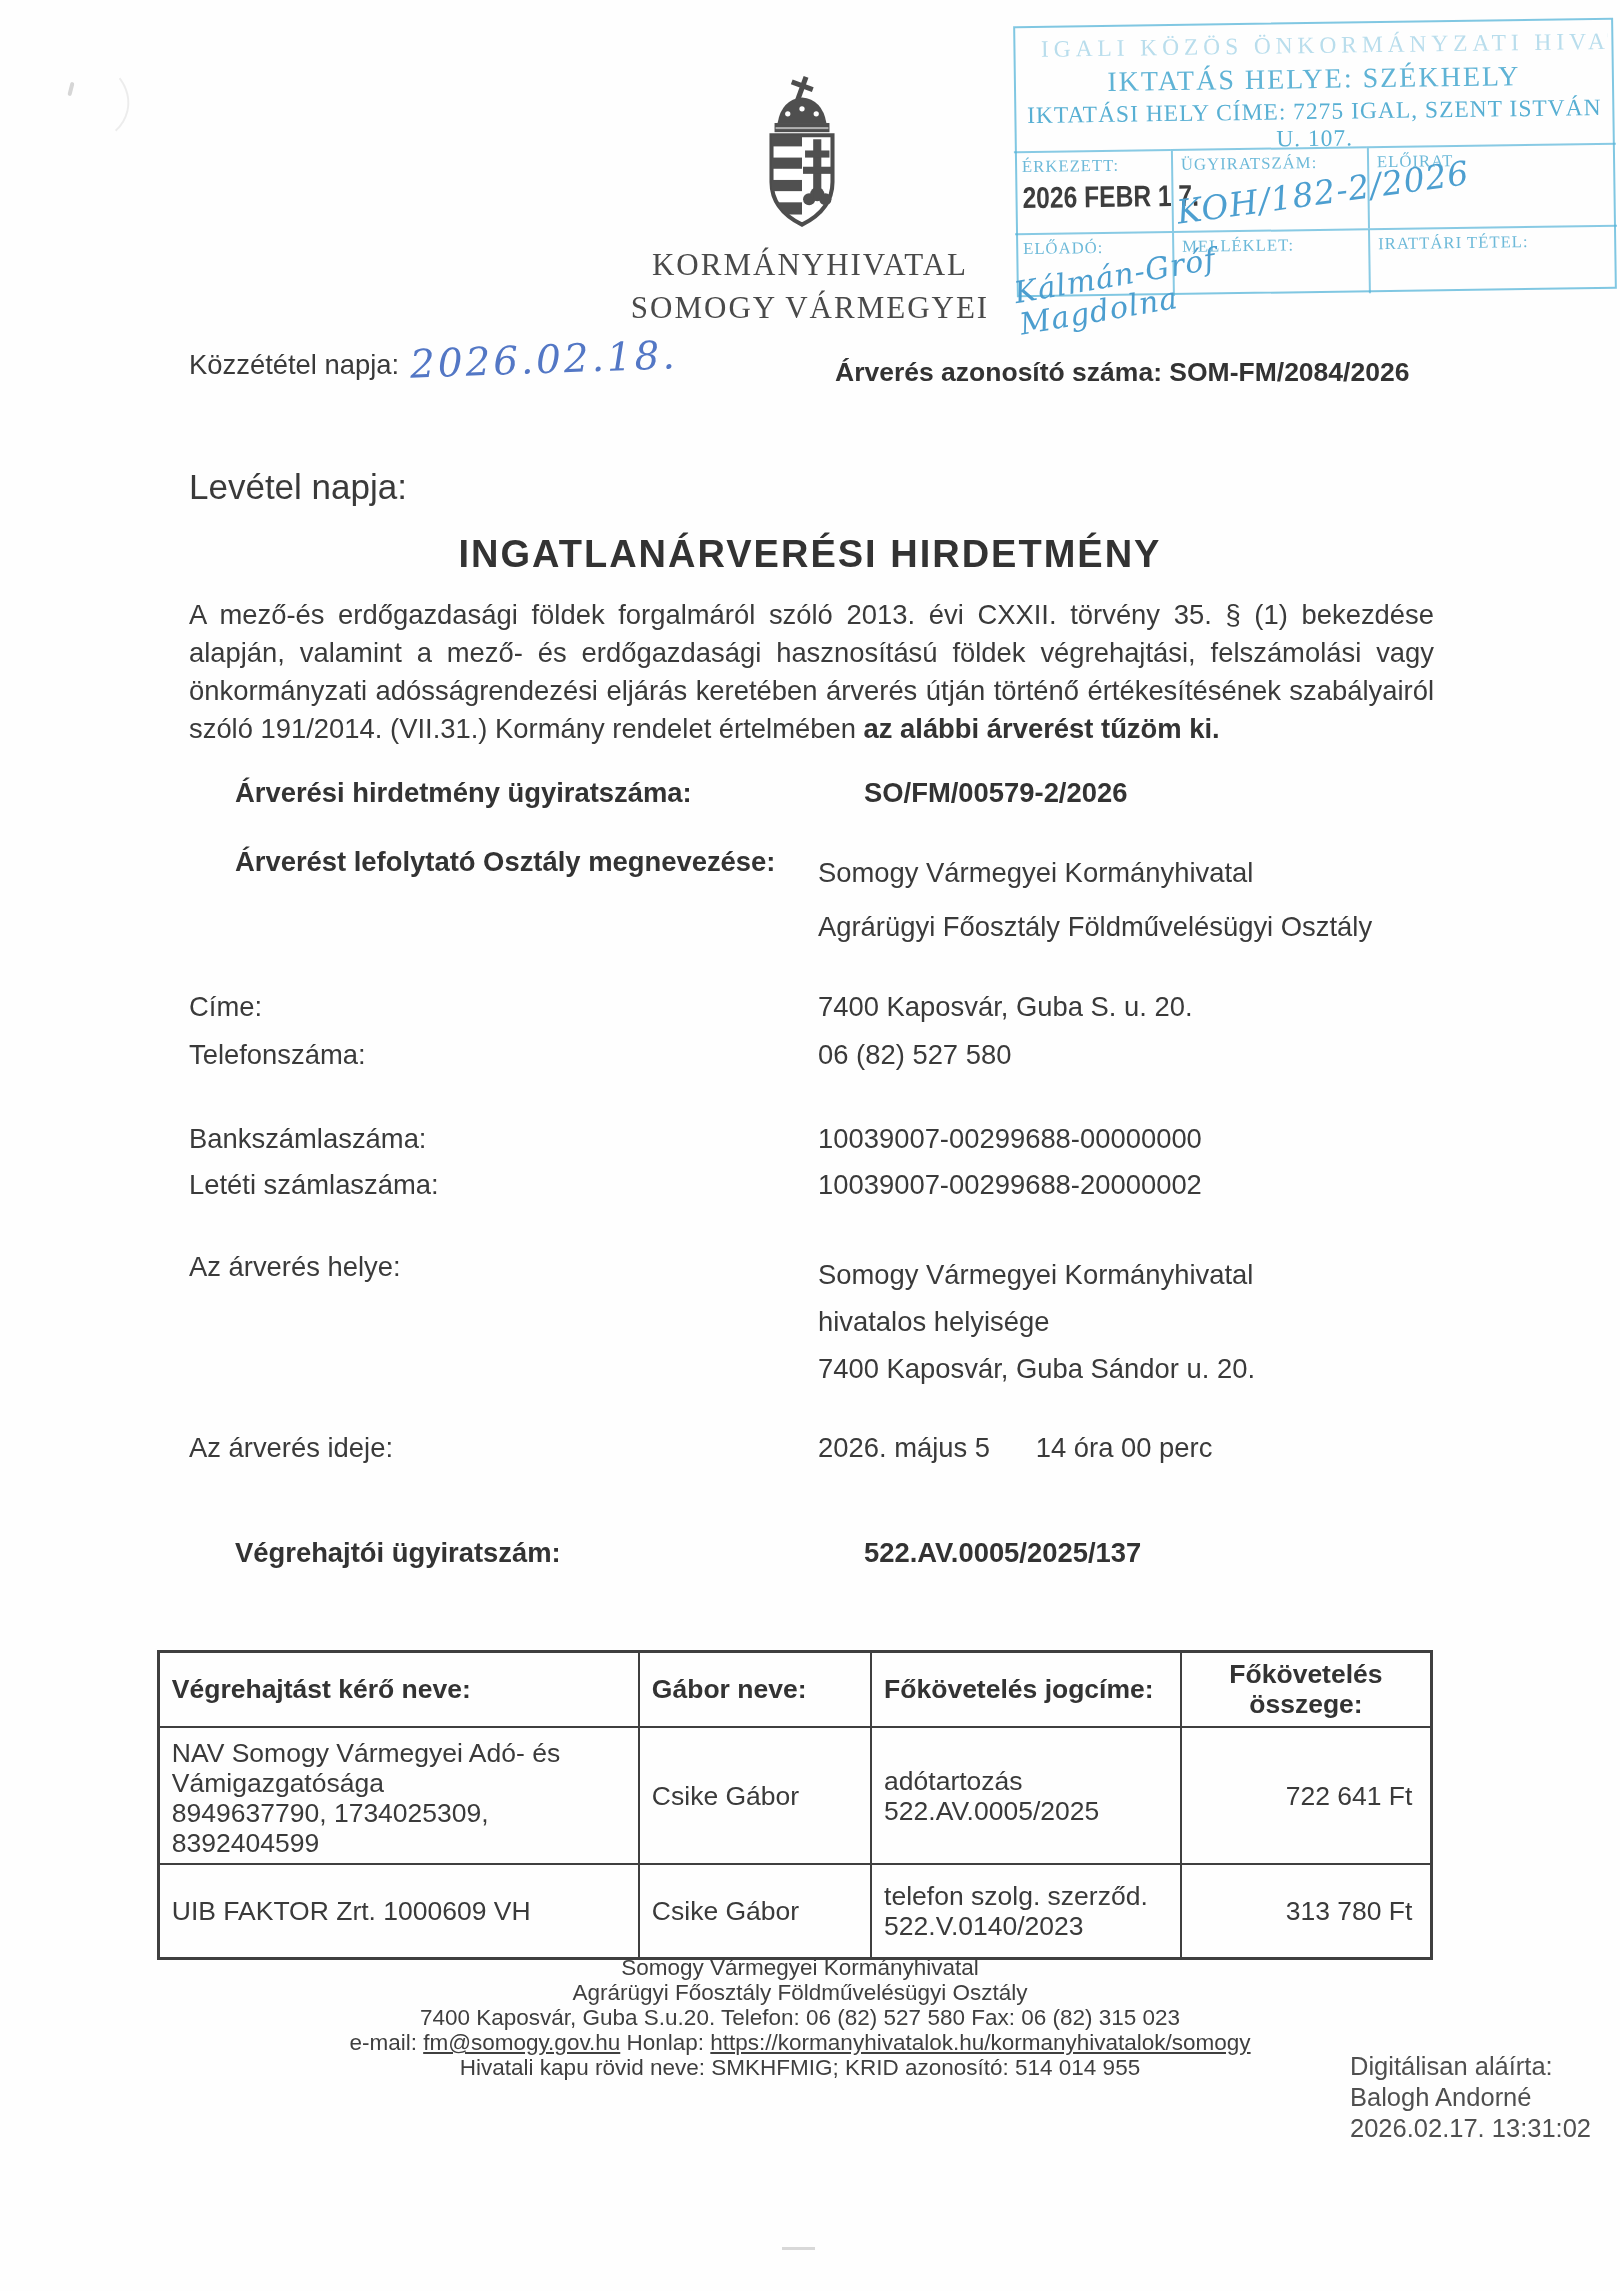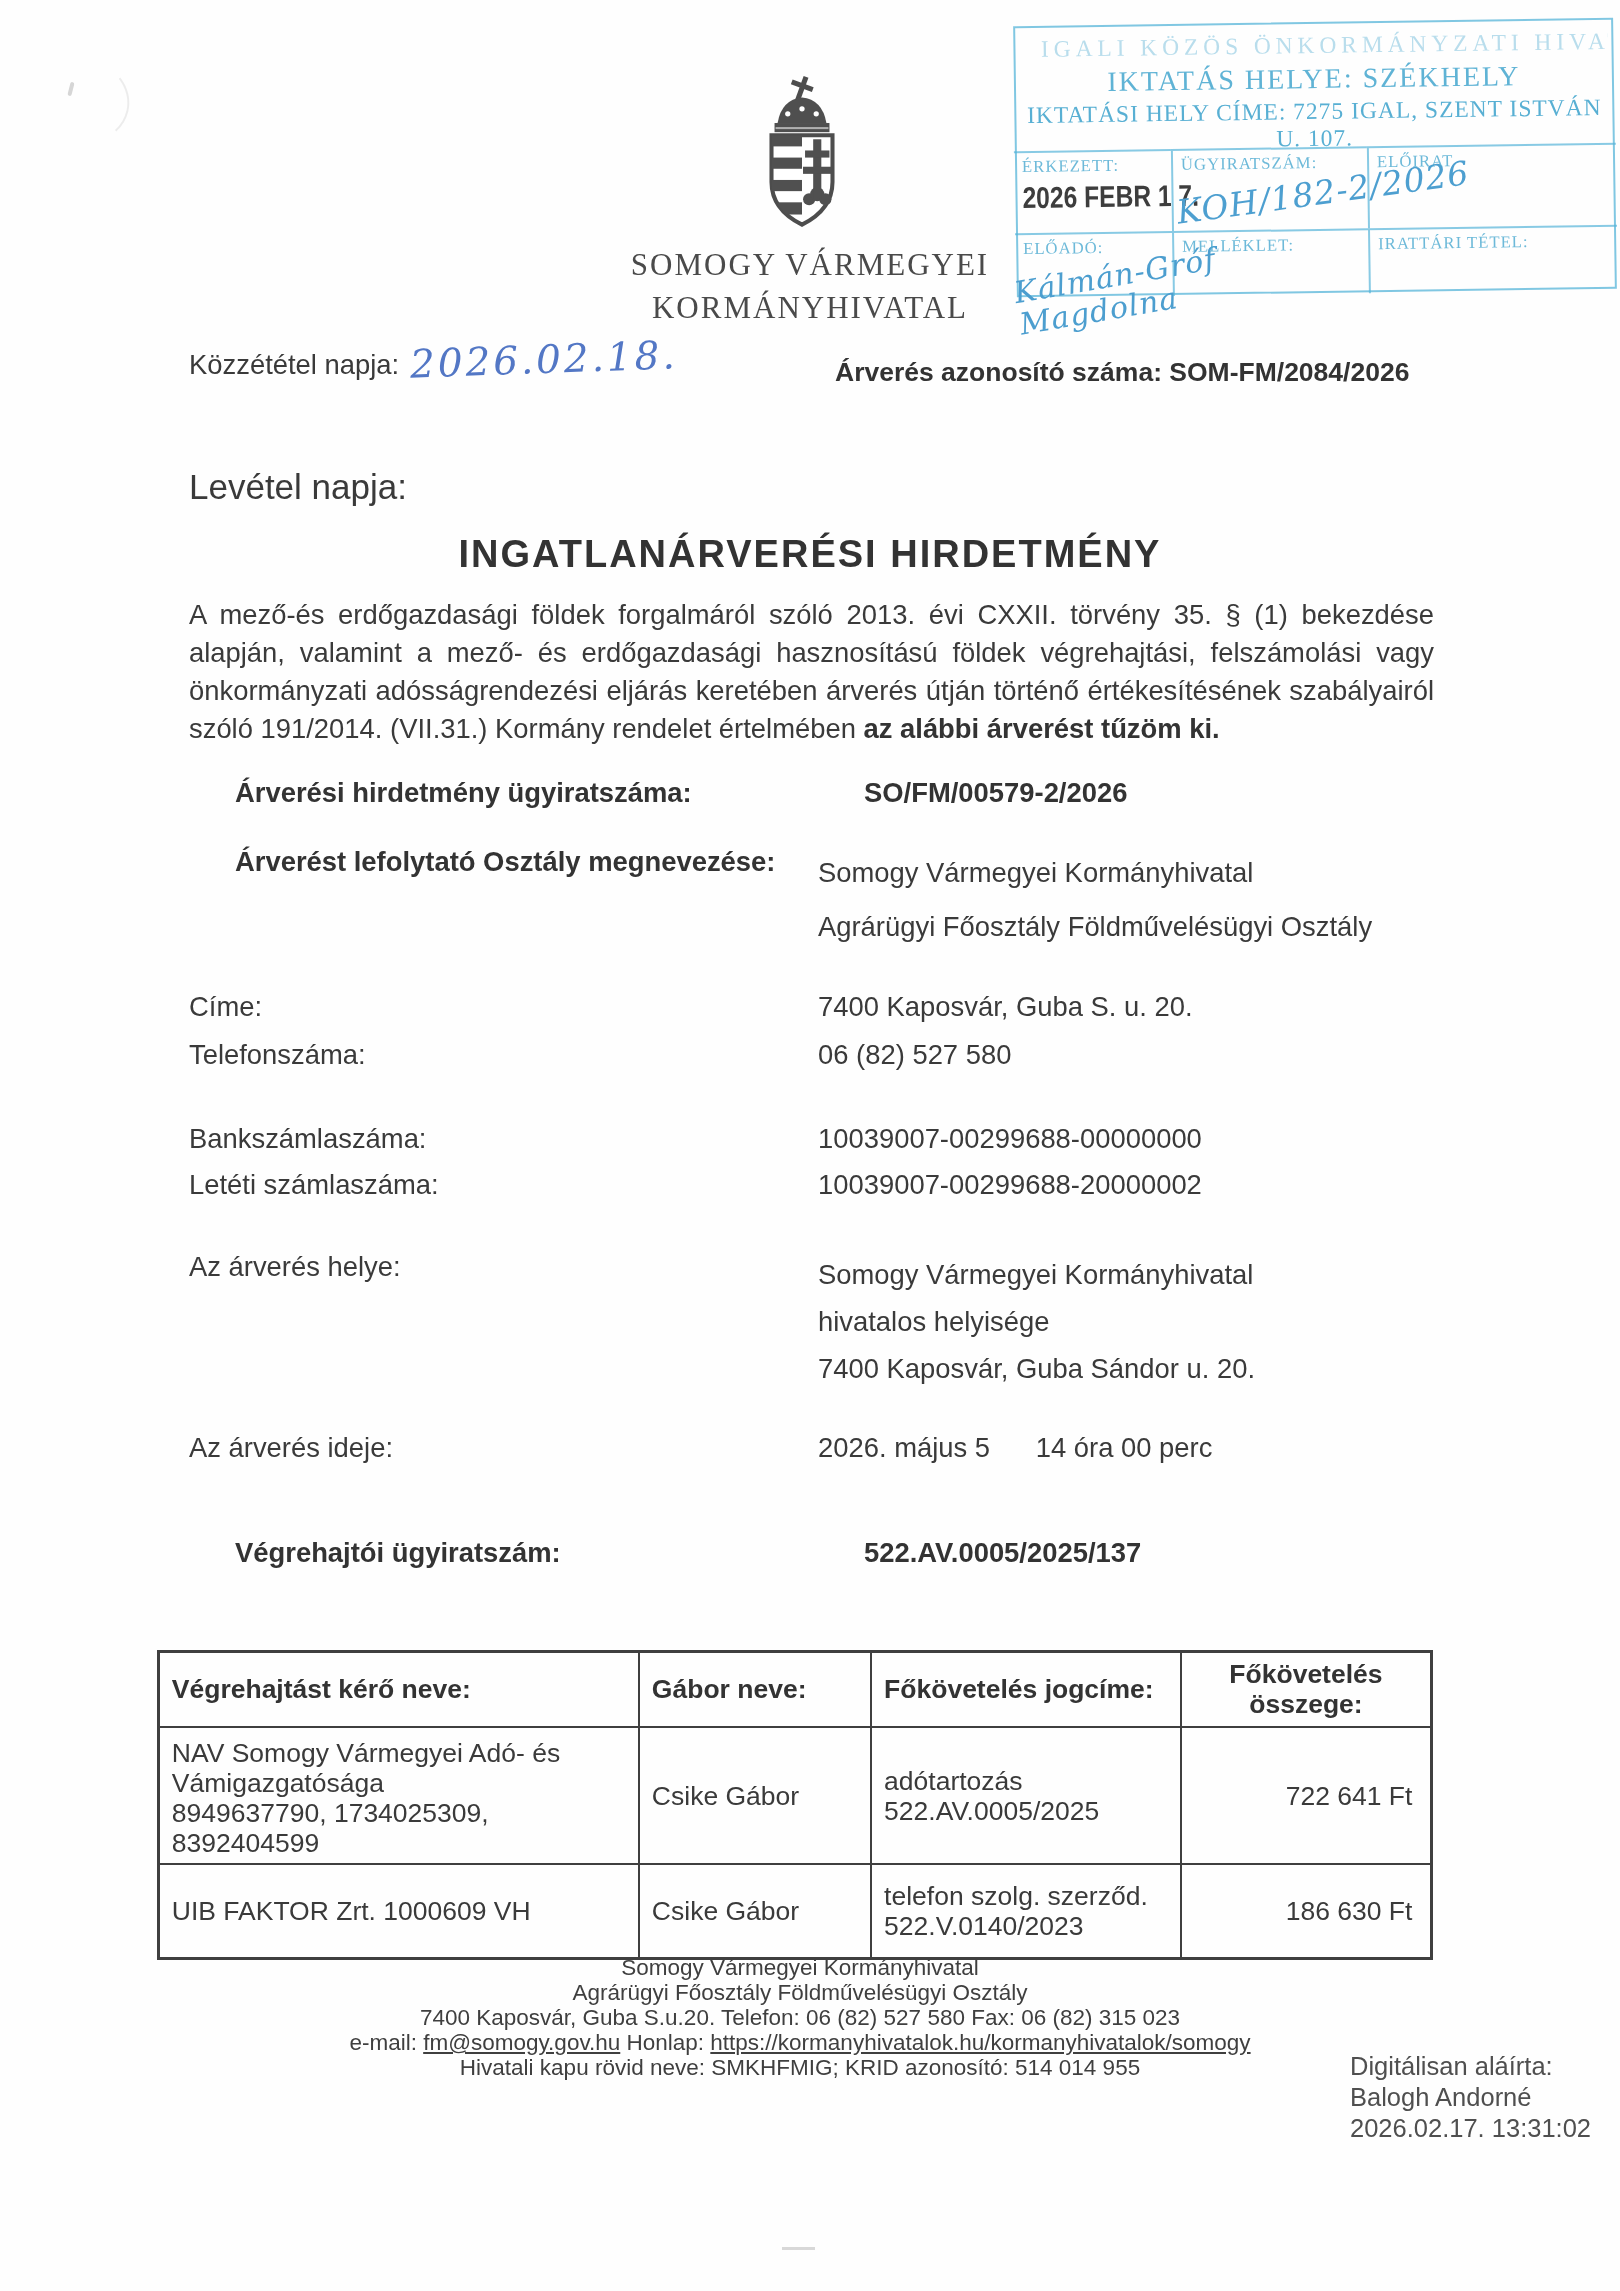--- a/index.html
+++ b/index.html
@@ -113,22 +113,22 @@
       <circle cx="67" cy="121" r="6"></circle>
       <circle cx="75" cy="116" r="7"></circle>
       <circle cx="83" cy="121" r="6"></circle>
       <rect x="71" y="62" width="8" height="58"></rect>
       <rect x="63" y="73" width="24" height="7"></rect>
       <rect x="61" y="89" width="28" height="7"></rect>
     </g>
   </svg>
 
   <div class="org-name">
+    <div>KORMÁNYHIVATAL</div>
     <div>SOMOGY VÁRMEGYEI</div>
-    <div>KORMÁNYHIVATAL</div>
   </div>
 
   <div class="stamp">
     <div class="s-line1">IGALI KÖZÖS ÖNKORMÁNYZATI HIVATAL</div>
     <div class="s-line2">IKTATÁS HELYE: SZÉKHELY</div>
     <div class="s-line3">IKTATÁSI HELY CÍME: 7275 IGAL, SZENT ISTVÁN U. 107.</div>
     <div class="s-grid">
       <div class="s-cell c0">
         <div class="s-label">ÉRKEZETT:</div>
         <div class="s-date">2026 FEBR 1 7.</div>
@@ -217,21 +217,21 @@
       <td>Csike Gábor</td>
       <td>adótartozás
 522.AV.0005/2025</td>
       <td class="amount">722 641 Ft</td>
     </tr>
     <tr class="row-short">
       <td>UIB FAKTOR Zrt. 1000609 VH</td>
       <td>Csike Gábor</td>
       <td>telefon szolg. szerződ.
 522.V.0140/2023</td>
-      <td class="amount">186 630 Ft</td>
+      <td class="amount">313 780 Ft</td>
     </tr>
   </tbody>
     </table>
 
   <div class="footer">
     <div>Somogy Vármegyei Kormányhivatal</div>
     <div>Agrárügyi Főosztály Földművelésügyi Osztály</div>
     <div>7400 Kaposvár, Guba S.u.20. Telefon: 06 (82) 527 580 Fax: 06 (82) 315 023</div>
     <div><span>e-mail: </span><span class="link">fm@somogy.gov.hu</span><span> Honlap: </span><span class="link">https://kormanyhivatalok.hu/kormanyhivatalok/somogy</span></div>
     <div>Hivatali kapu rövid neve: SMKHFMIG; KRID azonosító: 514 014 955</div>

